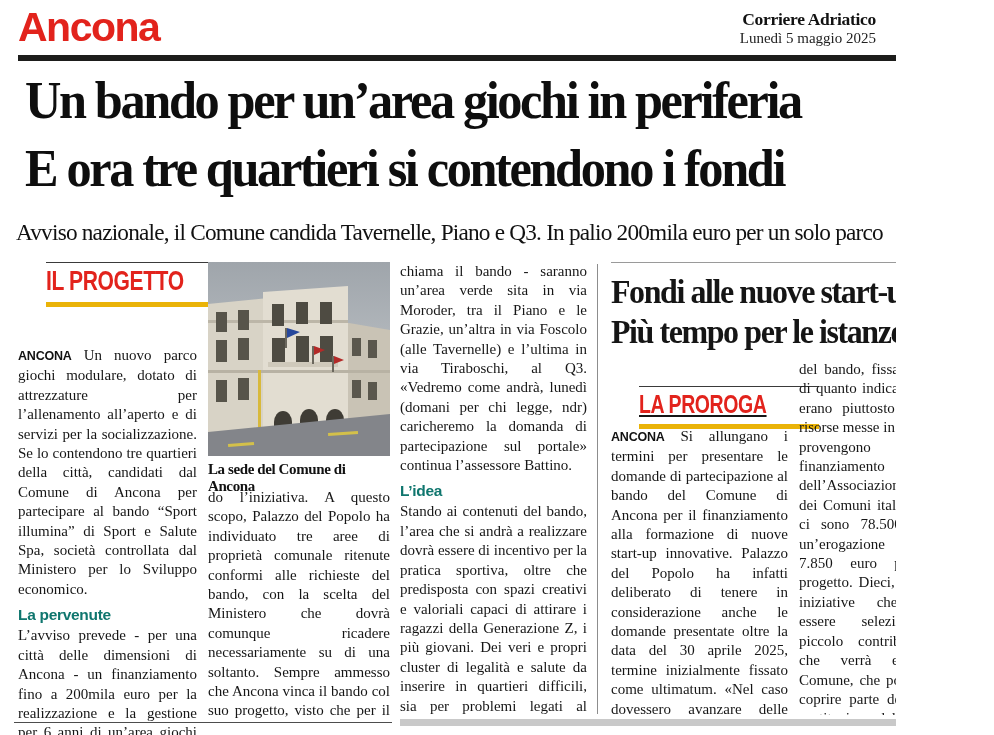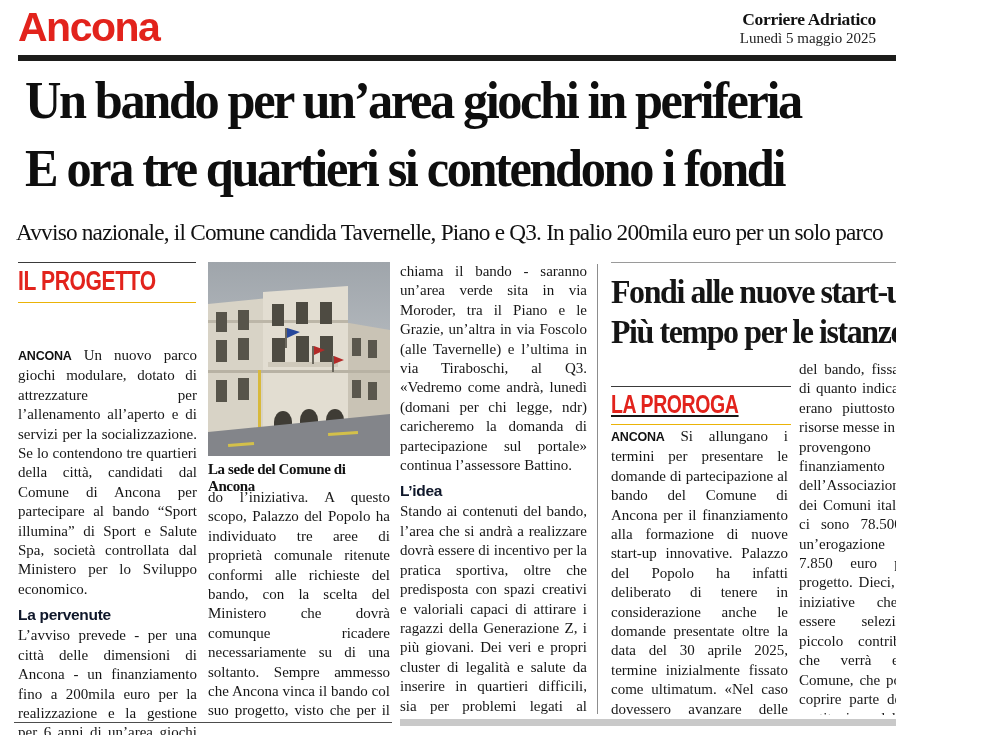--- a/index.html
+++ b/index.html
@@ -17,33 +17,33 @@
 
   
   .headline{position:absolute;left:25px;top:66px;width:968px;}
   .headline .hl{font-weight:bold;font-size:53px;line-height:68px;color:#0e0e0e;
         letter-spacing:-2.5px;transform:scaleX(0.95);transform-origin:left;white-space:nowrap;}
   .standfirst{position:absolute;left:16px;top:219px;width:975px;
         font-size:23.5px;color:#111;letter-spacing:-0.8px;
         transform:scaleX(0.99);transform-origin:left;white-space:nowrap;}
 
   
-  .kicker-box{position:absolute;border-top:1.5px solid #3a3a3a;border-bottom:1px solid #eab308;
-        padding:5px 0 7px 0;}
+  .kicker-box{position:absolute;border-top:1.5px solid #3a3a3a;border-bottom:5px solid #eab308;
+        padding:5px 0 7px 0;margin-left:28px;}
   .kicker{font-family:"Liberation Sans",sans-serif;font-weight:bold;color:#e2231c;
         font-size:27px;letter-spacing:-0.5px;transform:scaleX(0.78);transform-origin:left;
         white-space:nowrap;line-height:1;}
 
   
   .col{position:absolute;overflow:hidden;}
   .body{font-size:15px;line-height:19.4px;text-align:justify;margin:0;color:#161616;}
   .dateline{font-family:"Liberation Sans",sans-serif;font-weight:bold;font-size:12.5px;
         letter-spacing:-0.2px;color:#111;}
   .subhead{font-family:"Liberation Sans",sans-serif;font-weight:bold;font-size:15.5px;
-        letter-spacing:-0.3px;margin:7px 0 2px 0;color:#0f172a;}
+        letter-spacing:-0.3px;margin:7px 0 2px 0;color:#0f766e;}
 
   
   .photo{position:absolute;left:208px;top:262px;width:182px;height:194px;overflow:hidden;}
   .caption{position:absolute;left:208px;top:461px;width:182px;
         font-family:Liberation Serif, serif;font-weight:bold;font-size:15px;
         letter-spacing:-0.4px;color:#111;}
 
   
   .side-top-rule{position:absolute;left:611px;top:262px;width:365px;height:1px;background:#9a9a9a;}
   .side-headline{position:absolute;left:611px;top:272px;width:370px;}

